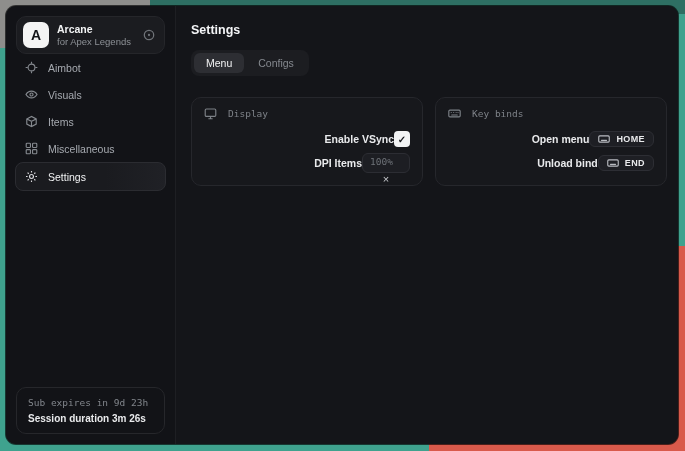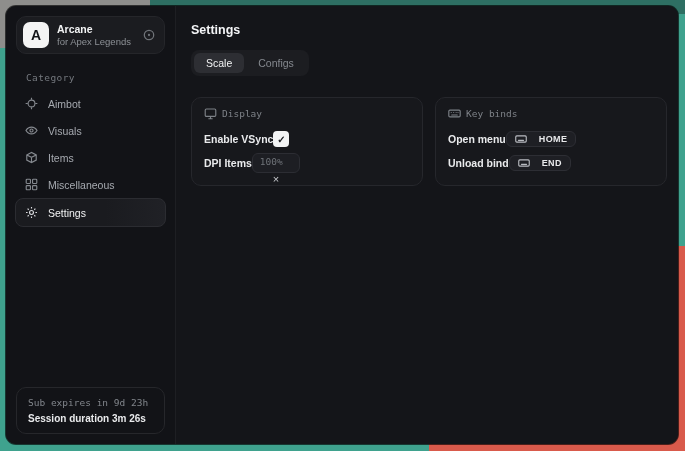--- a/index.html
+++ b/index.html
@@ -44,36 +44,36 @@
   
   .main { flex:1; background:#141519; padding:17px 15px; }
   .page-title { color:#f4f5f7; font-size:12.5px; font-weight:bold; }
   .tabs { margin-top:13px; display:inline-flex; background:#1c1d21; border-radius:8px; padding:3px; gap:2px; }
   .tab { padding:4px 12px; border-radius:6px; font-size:10.5px; color:#85898f; cursor:default; }
   .tab.active { background:#2d2e33; color:#f2f3f4; }
 
   .cards { margin-top:21px; display:flex; gap:12px; }
   .card { width:232px; min-height:76px; background:#17181c; border:1px solid #26272c;
     border-radius:10px; padding:9px 12px 10px; }
-  .card-header { display:flex; align-items:center; gap:5px; color:#7e8288;
+  .card-header { display:flex; align-items:center; gap:11px; color:#7e8288;
     font-family:"DejaVu Sans Mono", monospace; font-size:9.5px; margin-bottom:7px; }
   .card-header .ic { display:flex; align-items:center; color:#7e8288; }
-  .row { height:24px; display:flex; align-items:center; justify-content:flex-start; }
+  .row { height:24px; display:flex; align-items:center; justify-content:flex-end; }
   .row-label { color:#e9eaec; font-size:10.5px; font-weight:bold; }
 
   .checkbox { width:16px; height:16px; background:#f2f3f4; border-radius:4px; color:#17181c;
     font-size:10px; font-weight:bold; display:flex; align-items:center; justify-content:center; cursor:default; }
 
   .dpi-box { display:flex; align-items:center; gap:7px; background:#1d1e23; border:1px solid #2c2d33;
     border-radius:6px; padding:2px 7px; height:20px;flex-direction:column; }
   .dpi-input { width:32px; background:transparent; border:none; outline:none; color:#6e7278;
     font-family:"DejaVu Sans Mono", monospace; font-size:9.5px; }
   .dpi-clear { color:#c7c9cd; font-size:11px; line-height:1; cursor:default; background:none; border:none; }
 
-  .key-badge { display:inline-flex; align-items:center; gap:12px; background:#1e1f24;
+  .key-badge { display:inline-flex; align-items:center; gap:6px; background:#1e1f24;
     border:1px solid #2d2e34; border-radius:6px; padding:4px 8px; height:16px; }
   .key-badge .ic { color:#b9bcc1; display:flex; align-items:center; }
   .key-badge .kb-text { color:#e9eaec; font-size:9px; font-weight:bold; letter-spacing:.4px; }
 
   svg { display:block; }
 </style>
 </head>
 <body>
 
 <div class="screen">
@@ -92,21 +92,20 @@
           <span class="brand-sub">for Apex Legends</span>
         </div>
         <span class="brand-action">
           <svg width="14" height="14" viewBox="0 0 16 16" fill="none" stroke="currentColor" stroke-width="1.4">
             <circle cx="8" cy="8" r="5.4"></circle>
               <circle cx="8" cy="8" r="1.3" fill="currentColor" stroke="none"></circle>
           </svg>
         </span>
       </div>
 
-      <div class="category">Category</div>
 
       <div class="nav">
         <div class="nav-item">
           <span class="ic">
             <svg width="13" height="13" viewBox="0 0 16 16" fill="none" stroke="currentColor" stroke-width="1.4">
               <circle cx="8" cy="8" r="4.2"></circle>
                 <path d="M8 .8v2.6M8 12.6v2.6M.8 8h2.6M12.6 8h2.6"></path>
             </svg>
           </span>
           <span>Aimbot</span>
@@ -153,21 +152,21 @@
       <div class="sidebar-footer">
         <div class="sub-line1">Sub expires in 9d 23h</div>
         <div class="sub-line2">Session duration 3m 26s</div>
       </div>
     </div>
 
     <div class="main">
       <div class="page-title">Settings</div>
 
       <div class="tabs">
-        <div class="tab active">Scale</div>
+        <div class="tab active">Menu</div>
         <div class="tab">Configs</div>
       </div>
 
       <div class="cards">
 
         <div class="card">
           <div class="card-header">
             <span class="ic">
               <svg width="13" height="13" viewBox="0 0 16 16" fill="none" stroke="currentColor" stroke-width="1.4">
                 <rect x="1.5" y="2.5" width="13" height="9" rx="1.4"></rect>

